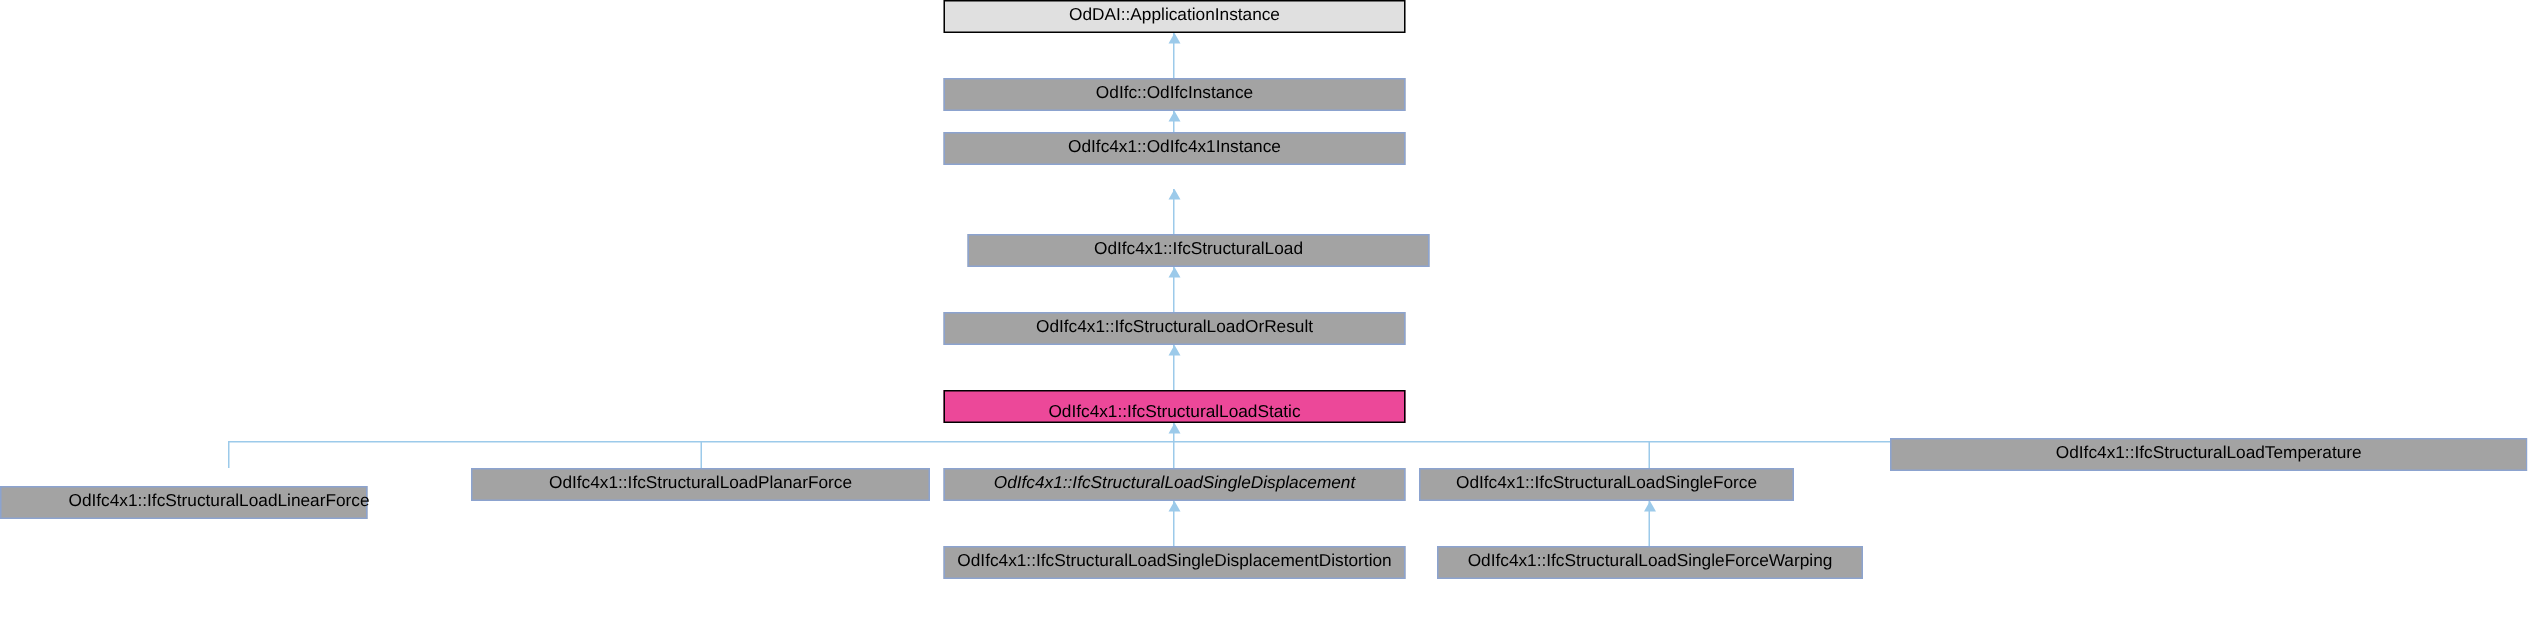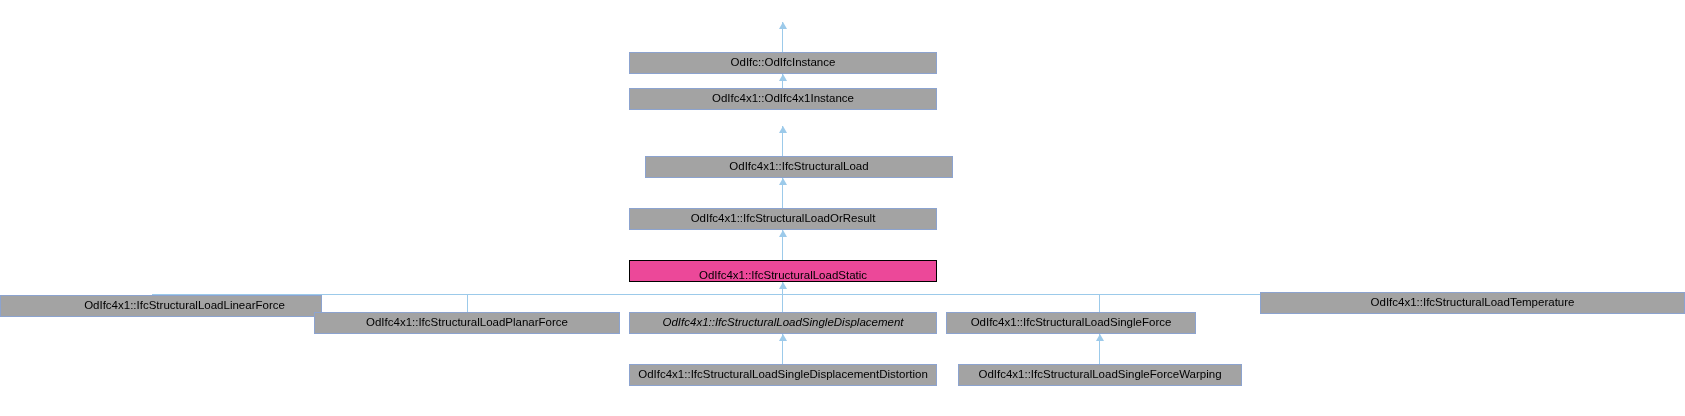--- a/index.html
+++ b/index.html
@@ -86,20 +86,23 @@
   <div class="edge v" style="left:782px; top:282px; height:30px;"></div>
   <div class="edge v" style="left:1099px; top:294px; height:18px;"></div>
   <div class="edge v" style="left:1417px; top:294px; height:18px;"></div>
 
   <div class="edge v" style="left:782px; top:334px; height:30px;"></div>
   <div class="arrow" style="left:779px; top:334px;"></div>
 
   <div class="edge v" style="left:1099px; top:334px; height:30px;"></div>
   <div class="arrow" style="left:1096px; top:334px;"></div>
 
+  <div class="node base" style="left:629px; top:0px; width:308px; height:22px;">
+    <span>OdDAI::ApplicationInstance</span>
+  </div>
 
   <div class="node normal" style="left:629px; top:52px; width:308px; height:22px;">
     <span>OdIfc::OdIfcInstance</span>
   </div>
 
   <div class="node normal" style="left:629px; top:88px; width:308px; height:22px;">
     <span>OdIfc4x1::OdIfc4x1Instance</span>
   </div>
 
   <div class="node normal" style="left:629px; top:156px; width:308px; height:22px;margin-left:16px;">
@@ -107,21 +110,21 @@
   </div>
 
   <div class="node normal" style="left:629px; top:208px; width:308px; height:22px;">
     <span>OdIfc4x1::IfcStructuralLoadOrResult</span>
   </div>
 
   <div class="node current" style="left:629px; top:260px; width:308px; height:22px;">
     <span>OdIfc4x1::IfcStructuralLoadStatic</span>
   </div>
 
-  <div class="node normal" style="left:0px; top:295px; width:322px; height:22px;padding-left:47px;">
+  <div class="node normal" style="left:0px; top:324px; width:245px; height:22px;padding-left:47px;">
     <span>OdIfc4x1::IfcStructuralLoadLinearForce</span>
   </div>
 
   <div class="node normal" style="left:314px; top:312px; width:306px; height:22px;">
     <span>OdIfc4x1::IfcStructuralLoadPlanarForce</span>
   </div>
 
   <div class="node normal" style="left:629px; top:312px; width:308px; height:22px;font-style:italic;">
     <span>OdIfc4x1::IfcStructuralLoadSingleDisplacement</span>
   </div>

